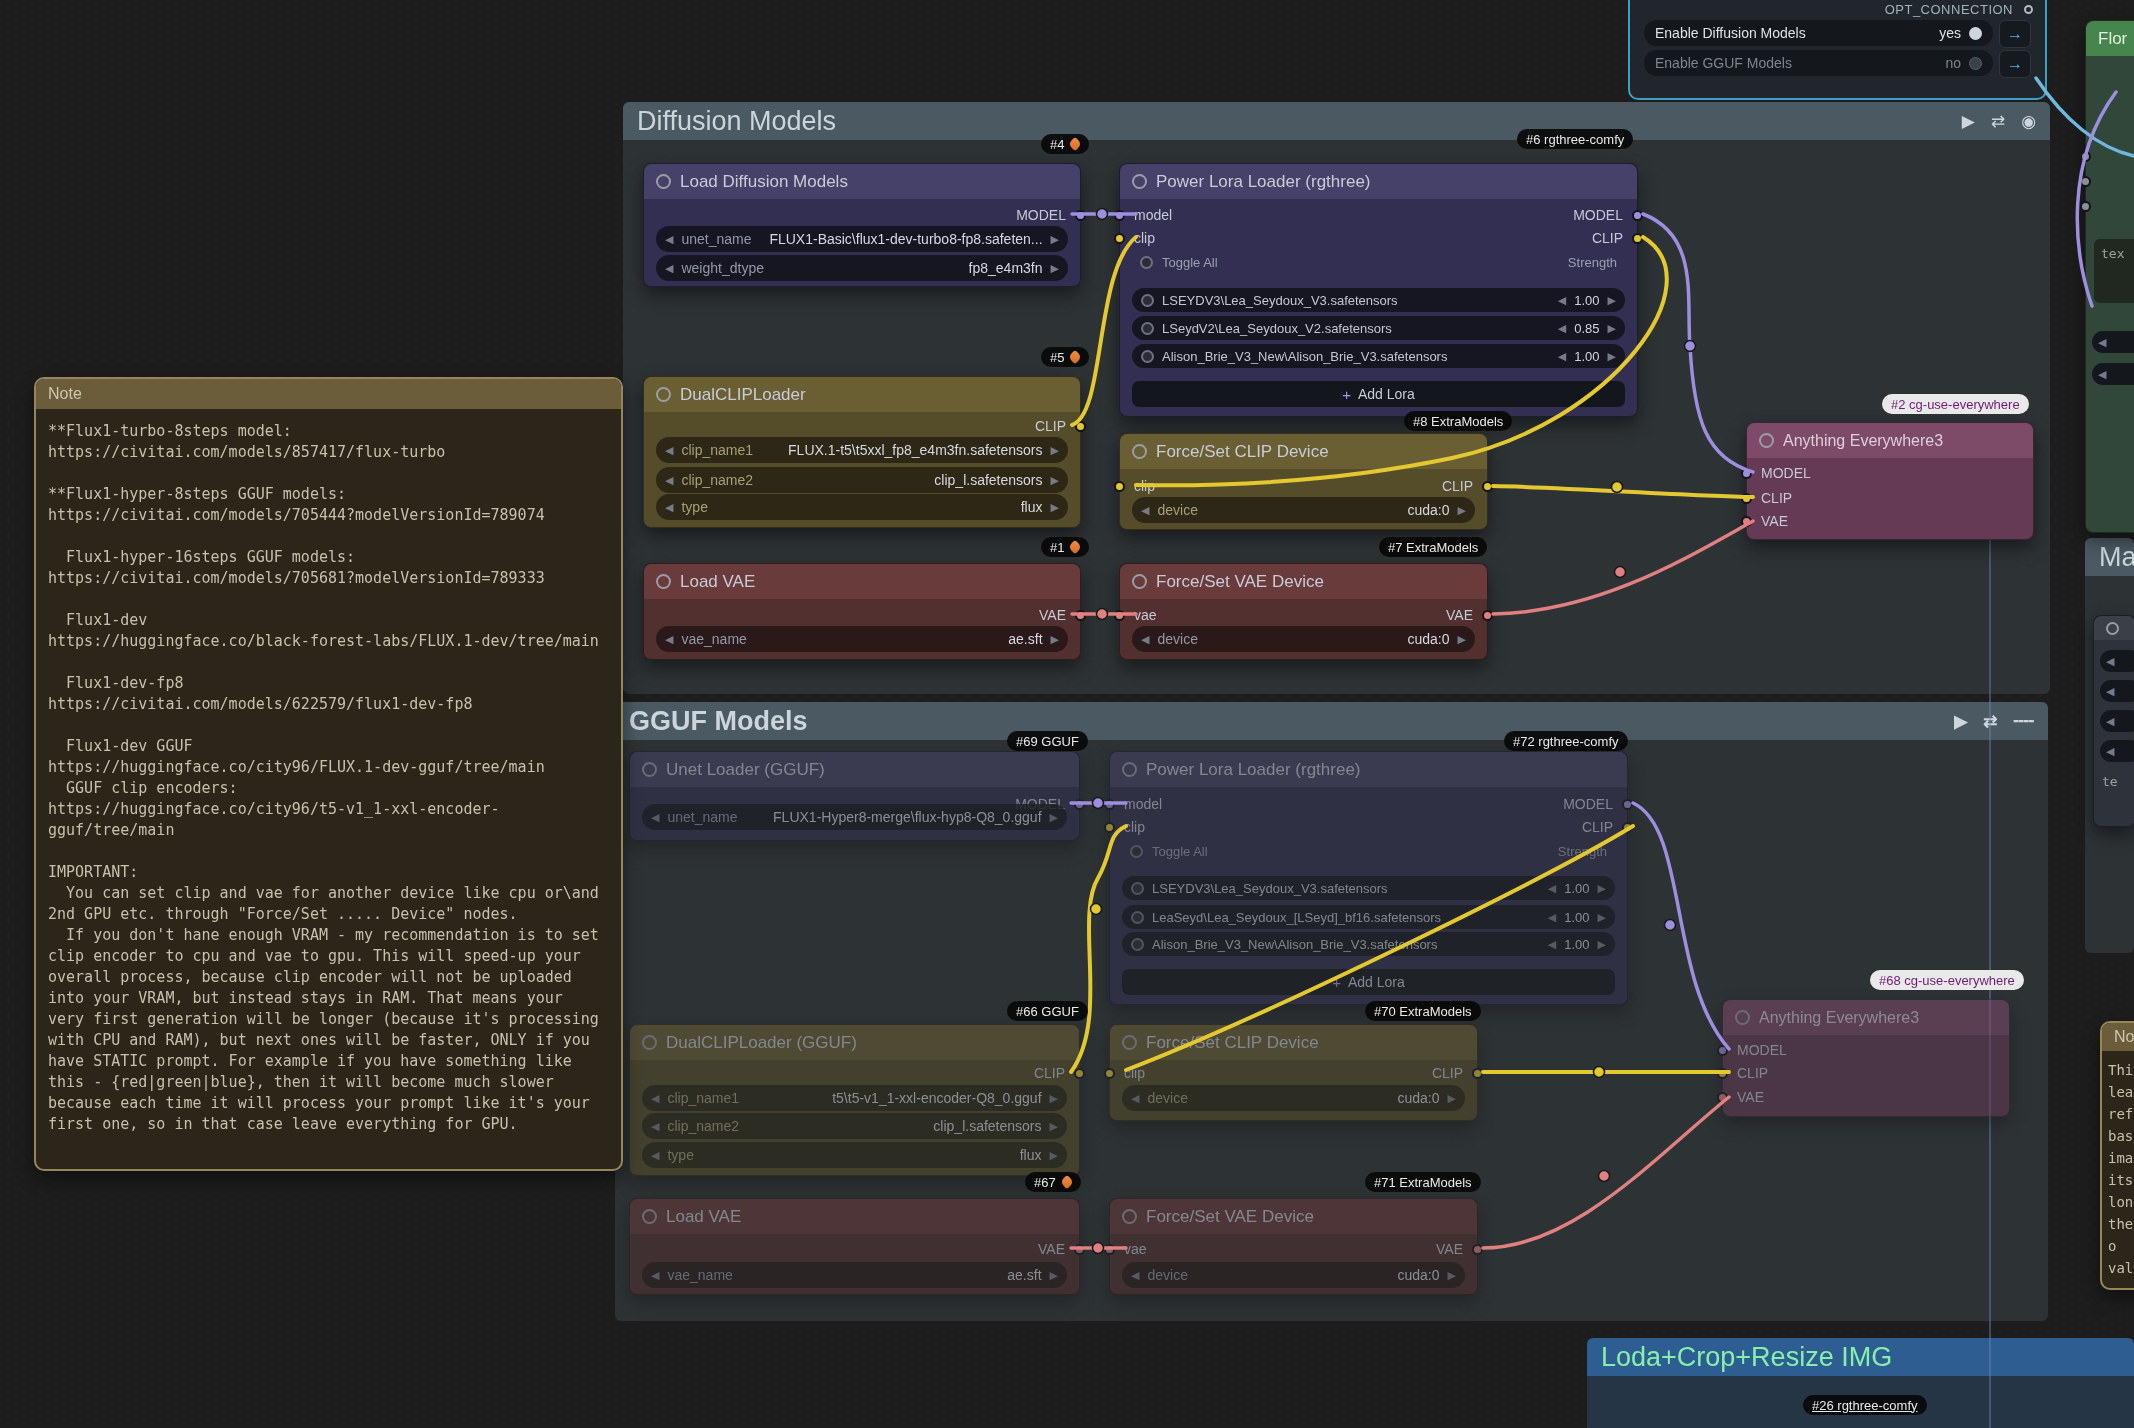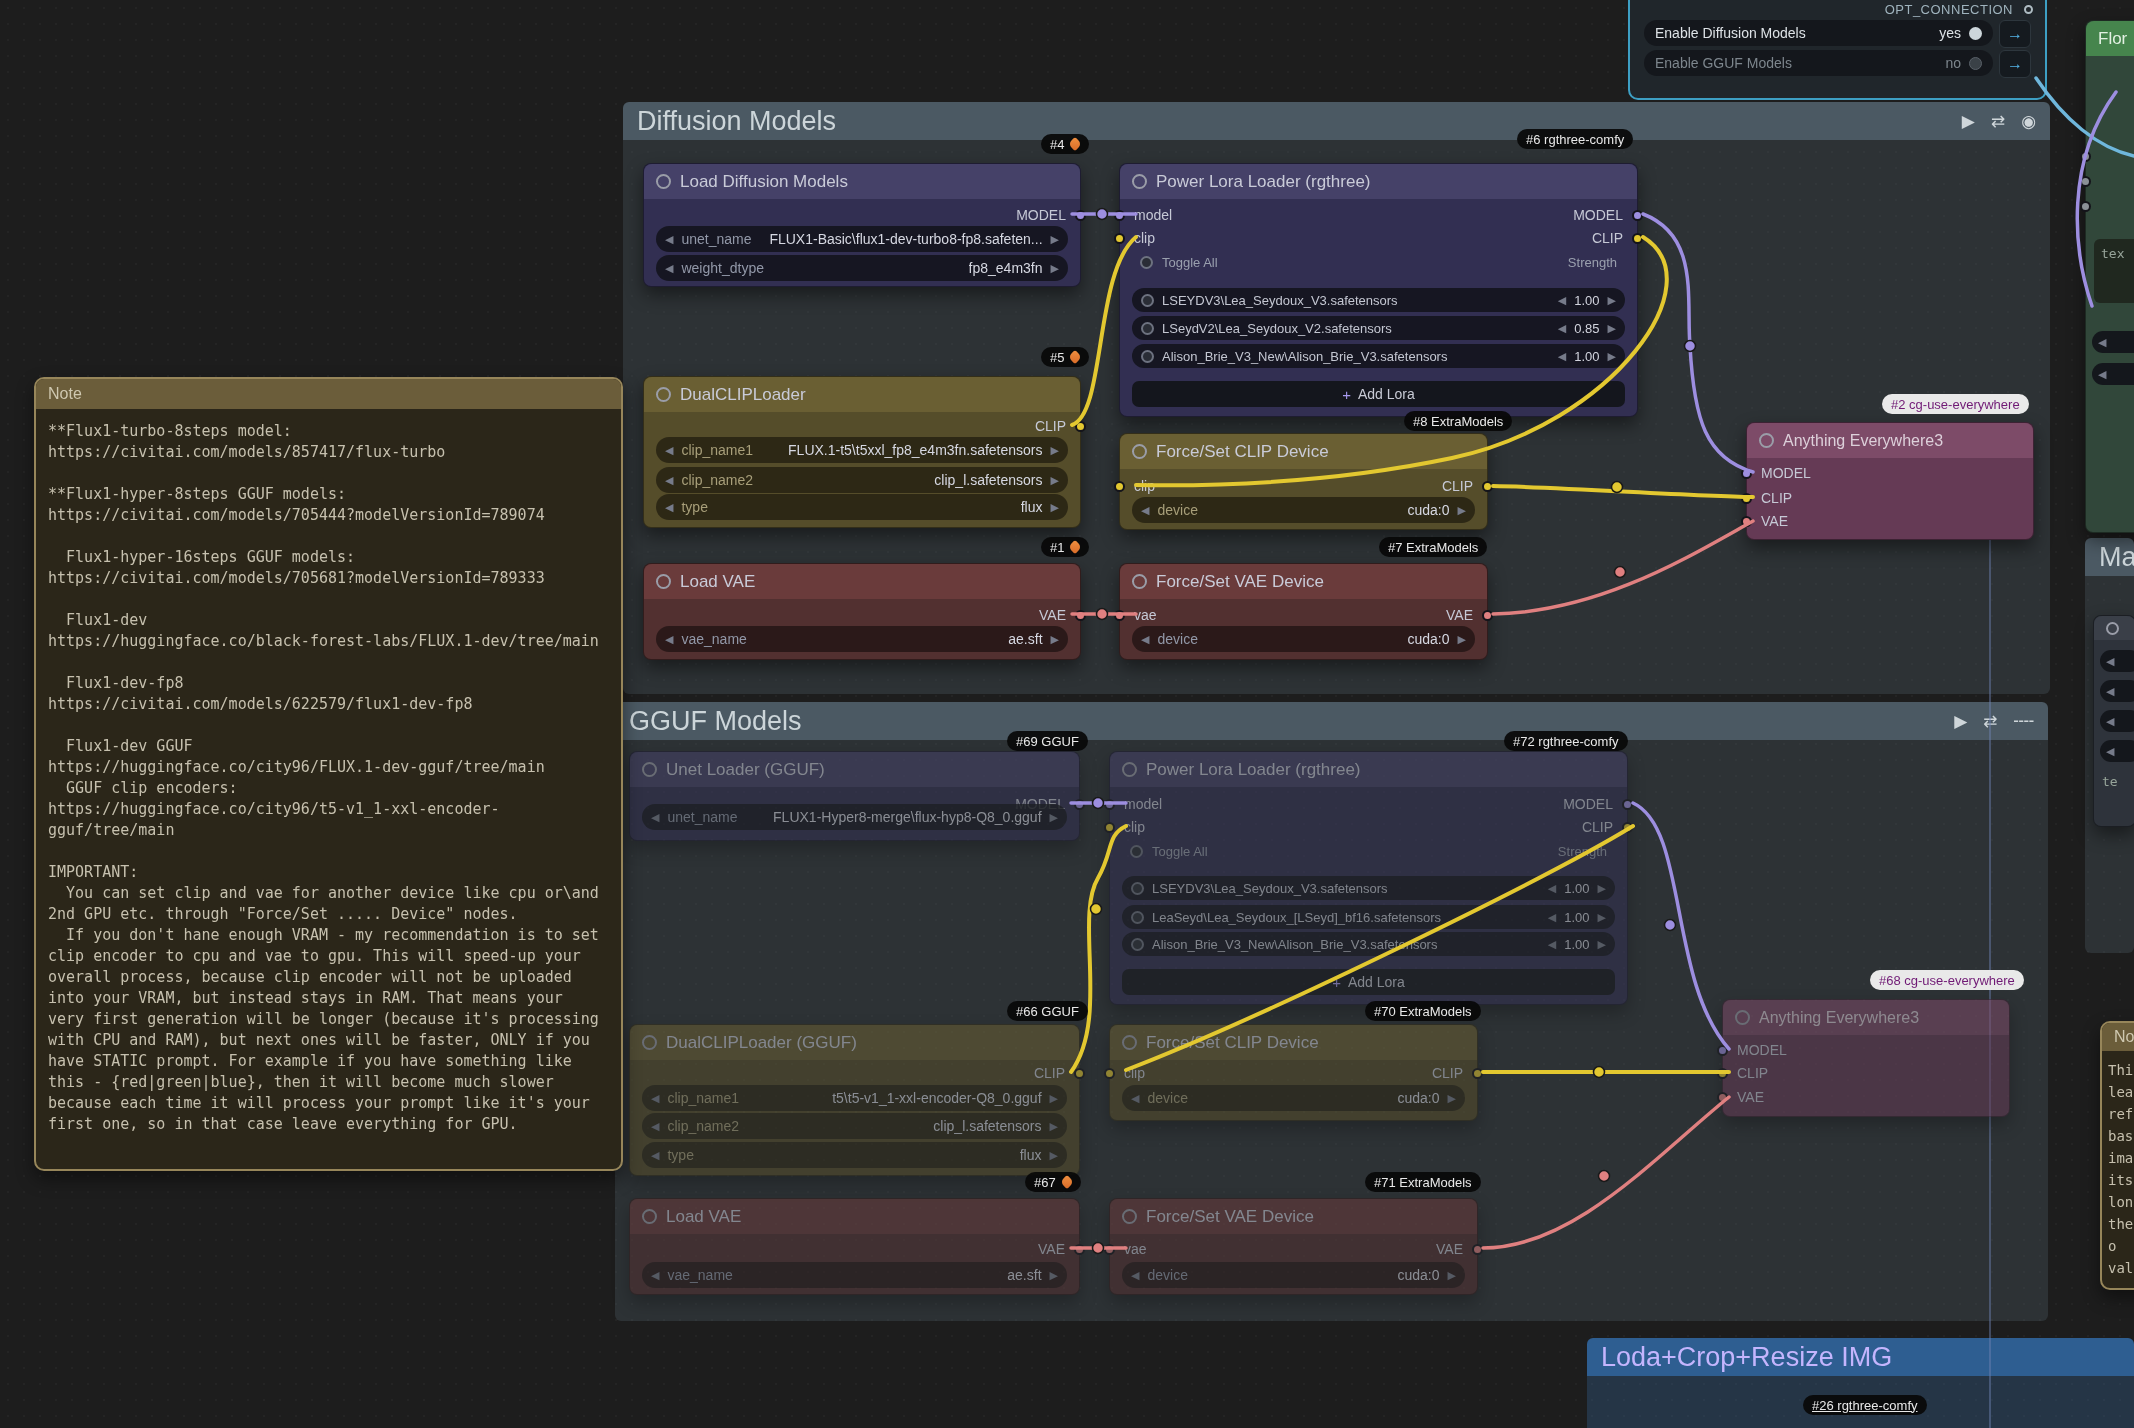--- a/index.html
+++ b/index.html
@@ -8,21 +8,21 @@
     background-image:radial-gradient(rgba(255,255,255,0.03) 1px, transparent 1px);
     background-size:16px 16px;
     font-family:"Liberation Sans", sans-serif;}
 
   
   .group{position:absolute;border-radius:6px;z-index:1;}
   .ghead{height:38px;display:flex;align-items:center;padding:0 14px;border-radius:6px 6px 0 0;font-size:27px;}
   .gbody{position:absolute;top:38px;left:0;right:0;bottom:0;border-radius:0 0 6px 6px;}
   .group.gray .ghead{background:#4b5963;color:#ccd5d9;}
   .group.gray .gbody{background:rgba(84,100,110,.30);}
-  .group.blue .ghead{background:#2e5e91;color:#c4b5fd;}
+  .group.blue .ghead{background:#2e5e91;color:#86efac;}
   .group.blue .gbody{background:rgba(56,108,164,.30);}
   .gicons{margin-left:auto;display:flex;gap:16px;font-size:17px;color:#cfd6da;align-items:center;}
 
   
   .node{position:absolute;border-radius:8px;box-shadow:0 8px 18px rgba(0,0,0,.45);z-index:10;border:1px solid rgba(0,0,0,.4);}
   .nh{height:35px;border-radius:8px 8px 0 0;display:flex;align-items:center;gap:9px;padding:0 12px;font-size:17px;color:#c9cbd8;overflow:hidden;white-space:nowrap;}
   .ndot{width:11px;height:11px;border-radius:50%;border:2px solid #9a9da8;flex:none;}
   .node.purple{background:#322f52}.node.purple .nh{background:#454168}
   .node.olive{background:#554d2a}.node.olive .nh{background:#6a5f33}
   .node.maroon{background:#523030}.node.maroon .nh{background:#6a3b3b}
@@ -96,21 +96,21 @@
       <span>Diffusion Models</span>
       <span class="gicons">
         <span>▶</span>
         <span>⇄</span>
         <span>◉</span>
       </span>
     </div>
     <div class="gbody"></div>
   </div>
 
-  <div class="group gray" style="left:615px;top:702px;width:1433px;height:619px;">
+  <div class="group gray" style="left:615px;top:702px;width:1433px;height:619px;font-weight:bold;">
     <div class="ghead">
       <span>GGUF Models</span>
       <span class="gicons">
         <span>▶</span>
         <span>⇄</span>
         <span>╌╌</span>
       </span>
     </div>
     <div class="gbody"></div>
   </div>

